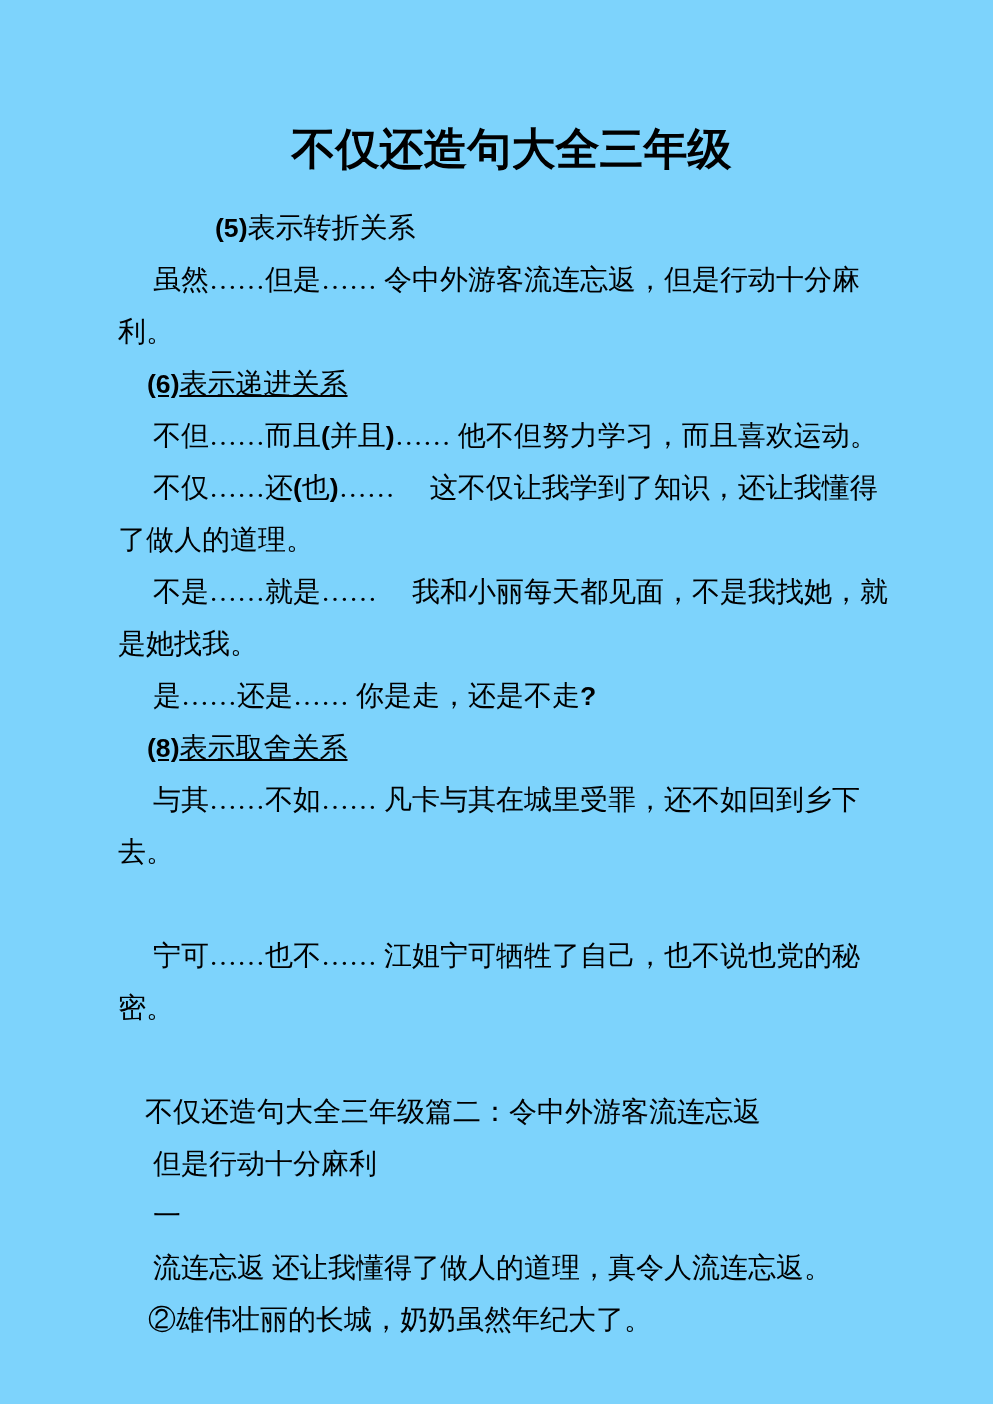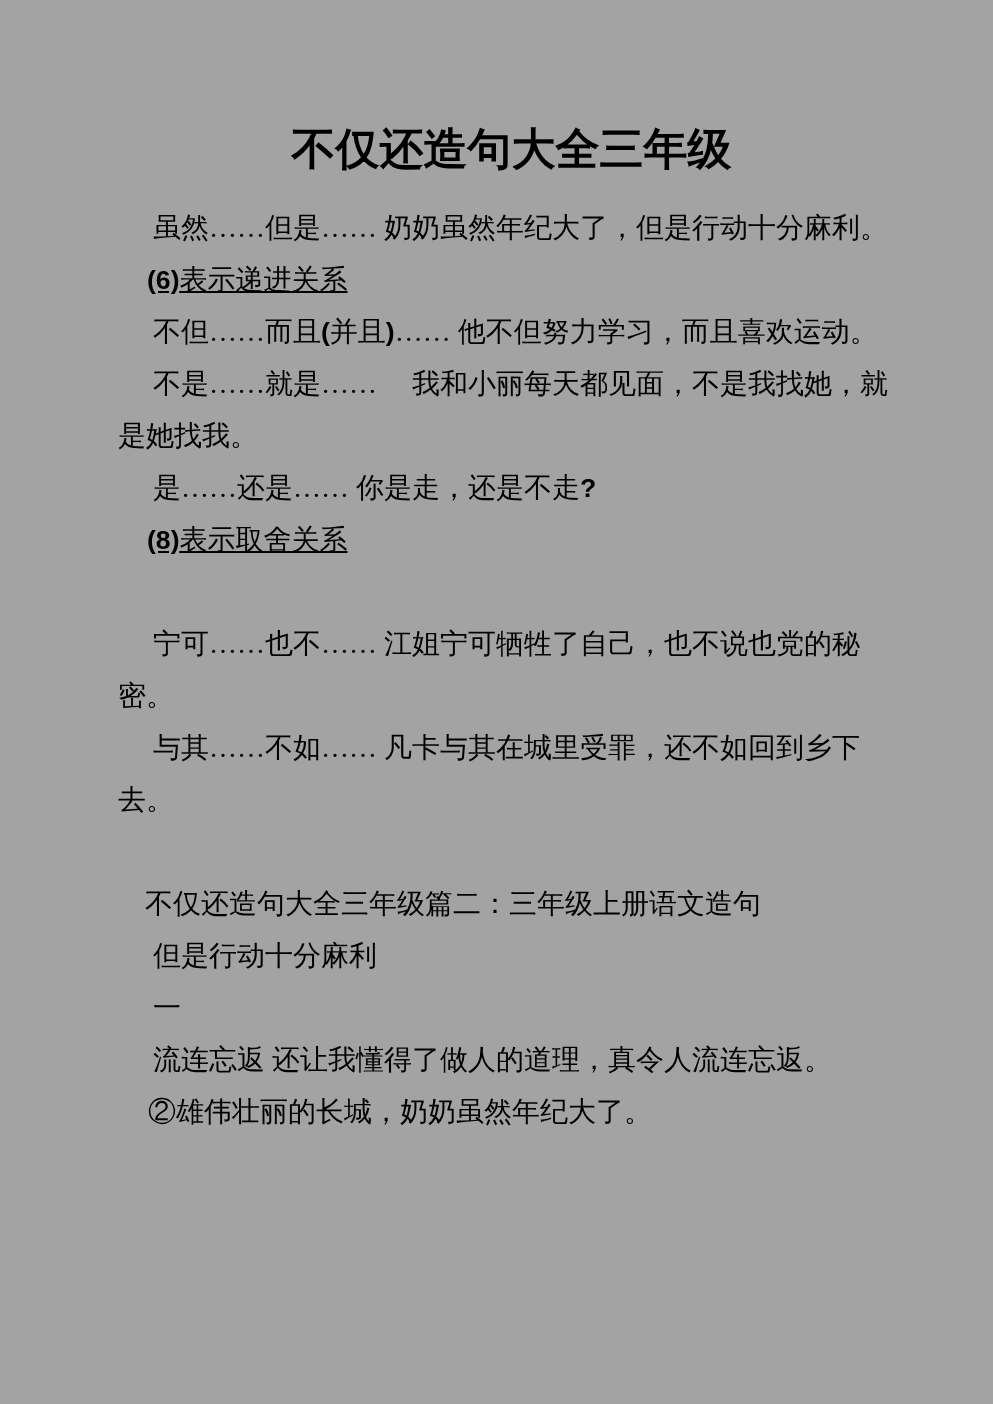--- a/index.html
+++ b/index.html
@@ -6,21 +6,21 @@
   body {
     background: #888;
     font-family: "Liberation Serif", "DejaVu Serif", serif;
   }
   .page {
     position: relative;
     width: 993px;
     height: 1404px;
     margin: 0 auto;
     box-sizing: border-box;
-    background: #a3a3a3;
+    background: #7dd3fc;
     color: #000000;
     padding: 120px 88px 0 118px;
     overflow: hidden;
   }
   .doc-title {
     margin: 0 0 22px 0;
     font-size: 44px;
     line-height: 60px;
     font-weight: 600;
     text-align: center;
@@ -45,31 +45,33 @@
     font-size: 0.95em;
   }
 </style>
 </head>
 <body>
 
 <div class="page">
 
   <h1 class="doc-title">不仅还造句大全三年级</h1>
 
-  <p class="line example rich">虽然……但是…… 奶奶虽然年纪大了，但是行动十分麻利。</p>
+  <p class="line heading-first rich"><span class="lat">(5)</span>表示转折关系</p>
+  <p class="line example rich">虽然……但是…… 令中外游客流连忘返，但是行动十分麻利。</p>
 
   <p class="line heading rich"><span class="lat">(6)</span>表示递进关系</p>
   <p class="line example rich">不但……而且<span class="lat">(</span>并且<span class="lat">)</span>…… 他不但努力学习，而且喜欢运动。</p>
+  <p class="line example rich">不仅……还<span class="lat">(</span>也<span class="lat">)</span>……　 这不仅让我学到了知识，还让我懂得了做人的道理。</p>
 
   <p class="line example rich">不是……就是……　 我和小丽每天都见面，不是我找她，就是她找我。</p>
   <p class="line example rich">是……还是…… 你是走，还是不走<span class="lat">?</span></p>
 
   <p class="line heading rich"><span class="lat">(8)</span>表示取舍关系</p>
+  <p class="line example rich">与其……不如…… 凡卡与其在城里受罪，还不如回到乡下去。</p>
   <p class="line example rich gap-above">宁可……也不…… 江姐宁可牺牲了自己，也不说也党的秘密。</p>
-  <p class="line example rich">与其……不如…… 凡卡与其在城里受罪，还不如回到乡下去。</p>
 
-  <p class="line p2-heading rich gap-above">不仅还造句大全三年级篇二：三年级上册语文造句</p>
+  <p class="line p2-heading rich gap-above">不仅还造句大全三年级篇二：令中外游客流连忘返</p>
   <p class="line example rich">但是行动十分麻利</p>
   <p class="line example rich">一</p>
   <p class="line example rich">流连忘返 还让我懂得了做人的道理，真令人流连忘返。</p>
   <p class="line example-2 rich">②雄伟壮丽的长城，奶奶虽然年纪大了。</p>
 
 </div>
 
 </body></html>

